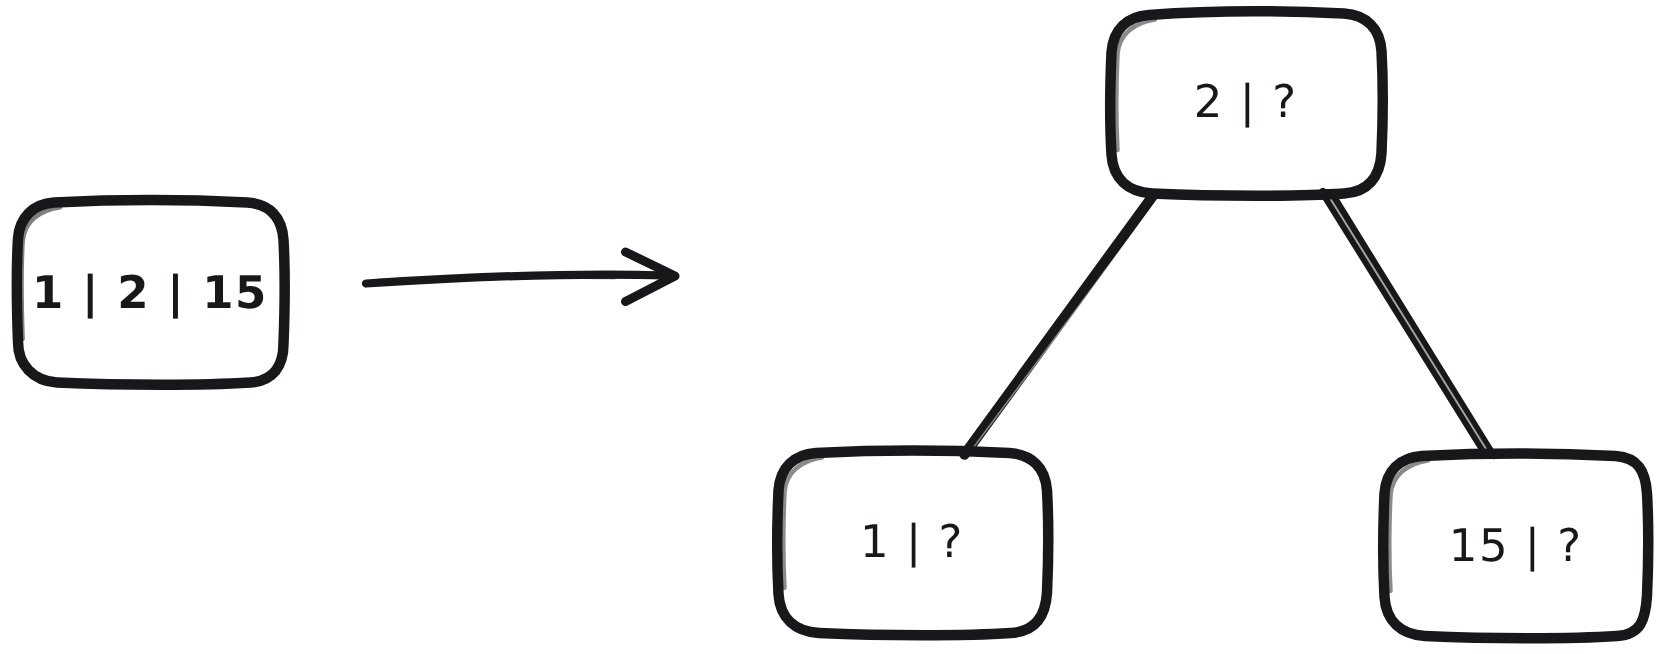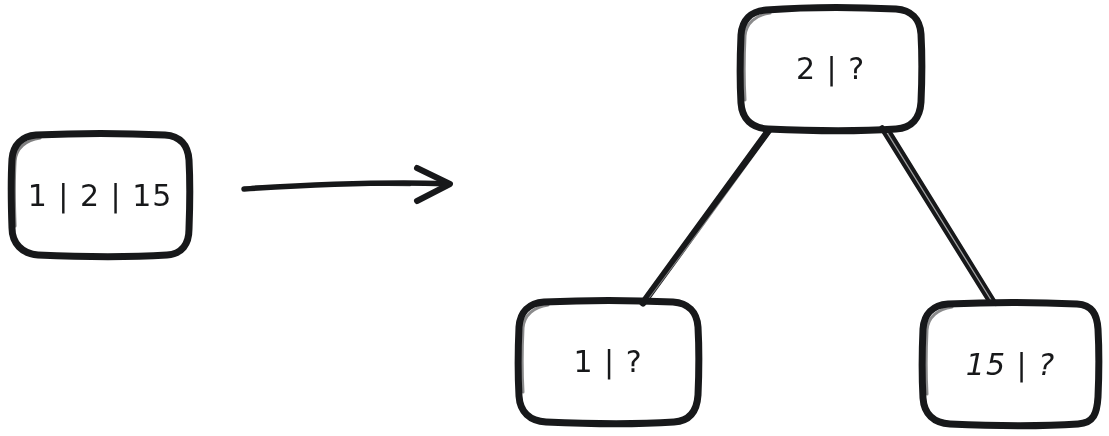--- a/index.html
+++ b/index.html
@@ -28,24 +28,24 @@
     align-items: center;
     justify-content: center;
     white-space: pre;
     color: #17181a;
     font-family: "DejaVu Sans", sans-serif;
     font-size: 30px;
     font-weight: 500;
     letter-spacing: 1px;
     pointer-events: none;
   }
-  .lbl-source { left: 11px;  top: 134px; width: 178px; height: 122px; font-size: 30px; }
+  .lbl-source { left: 11px;  top: 134px; width: 178px; height: 122px; font-size: 30px; font-weight: bold; }
   .lbl-root   { left: 740px; top: 8px;   width: 181px; height: 121px; font-size: 30px; }
   .lbl-left   { left: 518px; top: 300px; width: 180px; height: 123px; font-size: 30px; }
-  .lbl-right  { left: 922px; top: 302px; width: 177px; height: 124px; font-size: 30px; font-style: italic; }
+  .lbl-right  { left: 922px; top: 302px; width: 177px; height: 124px; font-size: 30px; }
 </style>
 </head>
 <body>
 
 <div id="canvas">
 
   <svg id="sketch" viewBox="0 0 1109 436" xmlns="http://www.w3.org/2000/svg">
 
     <g>
       <path d="M 36 135

